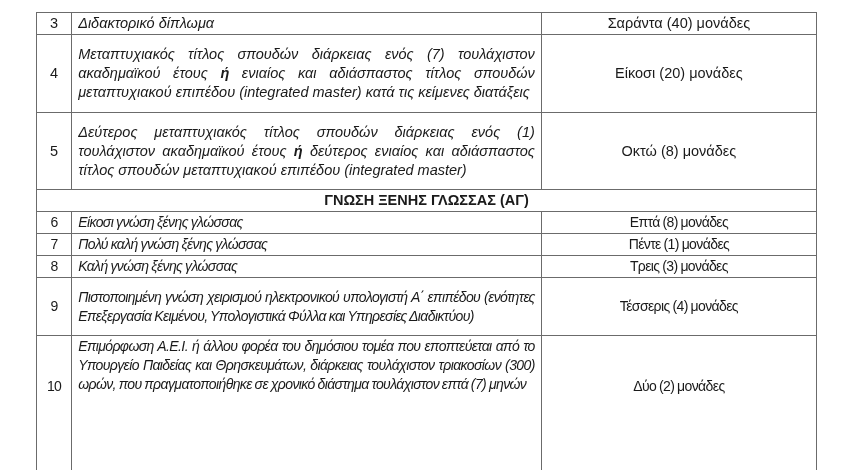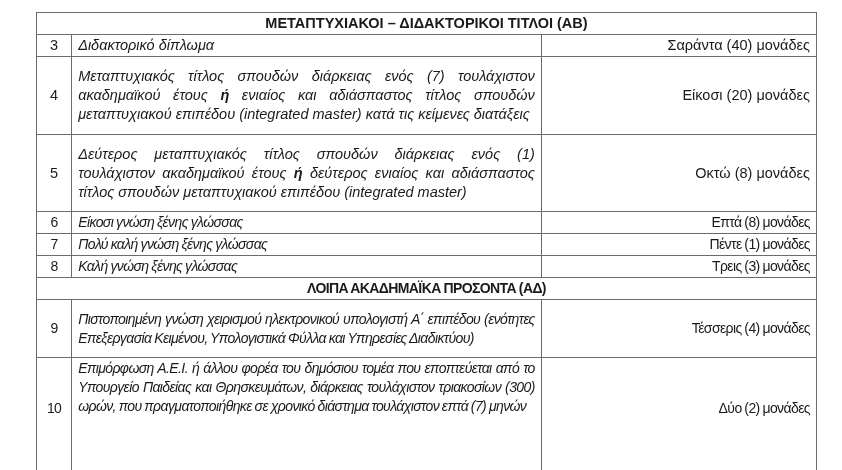--- a/index.html
+++ b/index.html
@@ -6,21 +6,21 @@
   body { width: 842px; height: 470px; overflow: hidden; position: relative;
          font-family: "Liberation Sans", "DejaVu Sans", sans-serif; color: #1a1a1a; }
   .doc-table { position: absolute; left: 36px; top: 12px; width: 781px;
                border-collapse: collapse; table-layout: fixed; font-size: 14.5px; }
   .doc-table td { border: 1.5px solid #6b6b6b; padding: 1px 6px; line-height: 19px; vertical-align: middle; }
   .col-num { width: 34px; }
   .col-desc { width: 454px; }
   .col-pts { width: 266px; }
   td.num { text-align: center; }
   td.desc { text-align: justify; text-align-last: left; font-style: italic; }
-  td.pts { text-align: right; }
+  td.pts { text-align: center; }
   td.section { text-align: center; font-weight: bold; height: 19px; }
   .r-h1 td { height: 19px; }
   .r3 td { height: 19px; }
   .r4 td { height: 75px; }
   .r5 td { height: 74px; }
   .r-h2 td { height: 19px; }
   .r6 td, .r7 td, .r8 td { height: 19px; }
   .r-h3 td { height: 19px; }
   .r9 td { height: 55px; }
   .r10 td { height: 100px; vertical-align: top; }
@@ -31,56 +31,53 @@
 </head>
 <body>
 
 <table class="doc-table">
   <colgroup>
     <col class="col-num">
       <col class="col-desc">
       <col class="col-pts">
   </colgroup>
   <tbody>
-    <tr class="r-h1">
-      <td class="section" colspan="3">ΜΕΤΑΠΤΥΧΙΑΚΟΙ – ΔΙΔΑΚΤΟΡΙΚΟΙ ΤΙΤΛΟΙ (ΑΒ)</td>
-    </tr>
     <tr class="r3">
       <td class="num">3</td>
       <td class="desc">Διδακτορικό δίπλωμα</td>
       <td class="pts">Σαράντα (40) μονάδες</td>
     </tr>
     <tr class="r4">
       <td class="num">4</td>
       <td class="desc"><span>Μεταπτυχιακός τίτλος σπουδών διάρκειας ενός (7) τουλάχιστον ακαδημαϊκού έτους </span><b class="em">ή</b><span> ενιαίος και αδιάσπαστος τίτλος σπουδών μεταπτυχιακού επιπέδου (integrated master) κατά τις κείμενες διατάξεις</span></td>
       <td class="pts">Είκοσι (20) μονάδες</td>
     </tr>
     <tr class="r5">
       <td class="num">5</td>
       <td class="desc"><span>Δεύτερος μεταπτυχιακός τίτλος σπουδών διάρκειας ενός (1) τουλάχιστον ακαδημαϊκού έτους </span><b class="em">ή</b><span> δεύτερος ενιαίος και αδιάσπαστος τίτλος σπουδών μεταπτυχιακού επιπέδου (integrated master)</span></td>
       <td class="pts">Οκτώ (8) μονάδες</td>
+    </tr>
+    <tr class="r-h2">
+      <td class="section" colspan="3">ΓΝΩΣΗ ΞΕΝΗΣ ΓΛΩΣΣΑΣ (ΑΓ)</td>
     </tr>
     <tr class="r6">
       <td class="num narrow-txt">6</td>
       <td class="desc narrow-txt">Είκοσι γνώση ξένης γλώσσας</td>
       <td class="pts narrow-txt">Επτά (8) μονάδες</td>
     </tr>
     <tr class="r7">
       <td class="num narrow-txt">7</td>
       <td class="desc narrow-txt">Πολύ καλή γνώση ξένης γλώσσας</td>
       <td class="pts narrow-txt">Πέντε (1) μονάδες</td>
     </tr>
     <tr class="r8">
       <td class="num narrow-txt">8</td>
       <td class="desc narrow-txt">Καλή γνώση ξένης γλώσσας</td>
       <td class="pts narrow-txt">Τρεις (3) μονάδες</td>
     </tr>
-    <tr class="r-h3">
-      <td class="section narrow-txt" colspan="3">ΛΟΙΠΑ ΑΚΑΔΗΜΑΪΚΑ ΠΡΟΣΟΝΤΑ (ΑΔ)</td>
-    </tr>
     <tr class="r9">
       <td class="num narrow-txt">9</td>
       <td class="desc narrow-txt">Πιστοποιημένη γνώση χειρισμού ηλεκτρονικού υπολογιστή Α΄ επιπέδου (ενότητες Επεξεργασία Κειμένου, Υπολογιστικά Φύλλα και Υπηρεσίες Διαδικτύου)</td>
       <td class="pts narrow-txt">Τέσσερις (4) μονάδες</td>
     </tr>
     <tr class="r10">
       <td class="num narrow-txt">10</td>
       <td class="desc narrow-txt">Επιμόρφωση Α.Ε.Ι. ή άλλου φορέα του δημόσιου τομέα που εποπτεύεται από το Υπουργείο Παιδείας και Θρησκευμάτων, διάρκειας τουλάχιστον τριακοσίων (300) ωρών, που πραγματοποιήθηκε σε χρονικό διάστημα τουλάχιστον επτά (7) μηνών</td>
       <td class="pts narrow-txt">Δύο (2) μονάδες</td>
     </tr>

